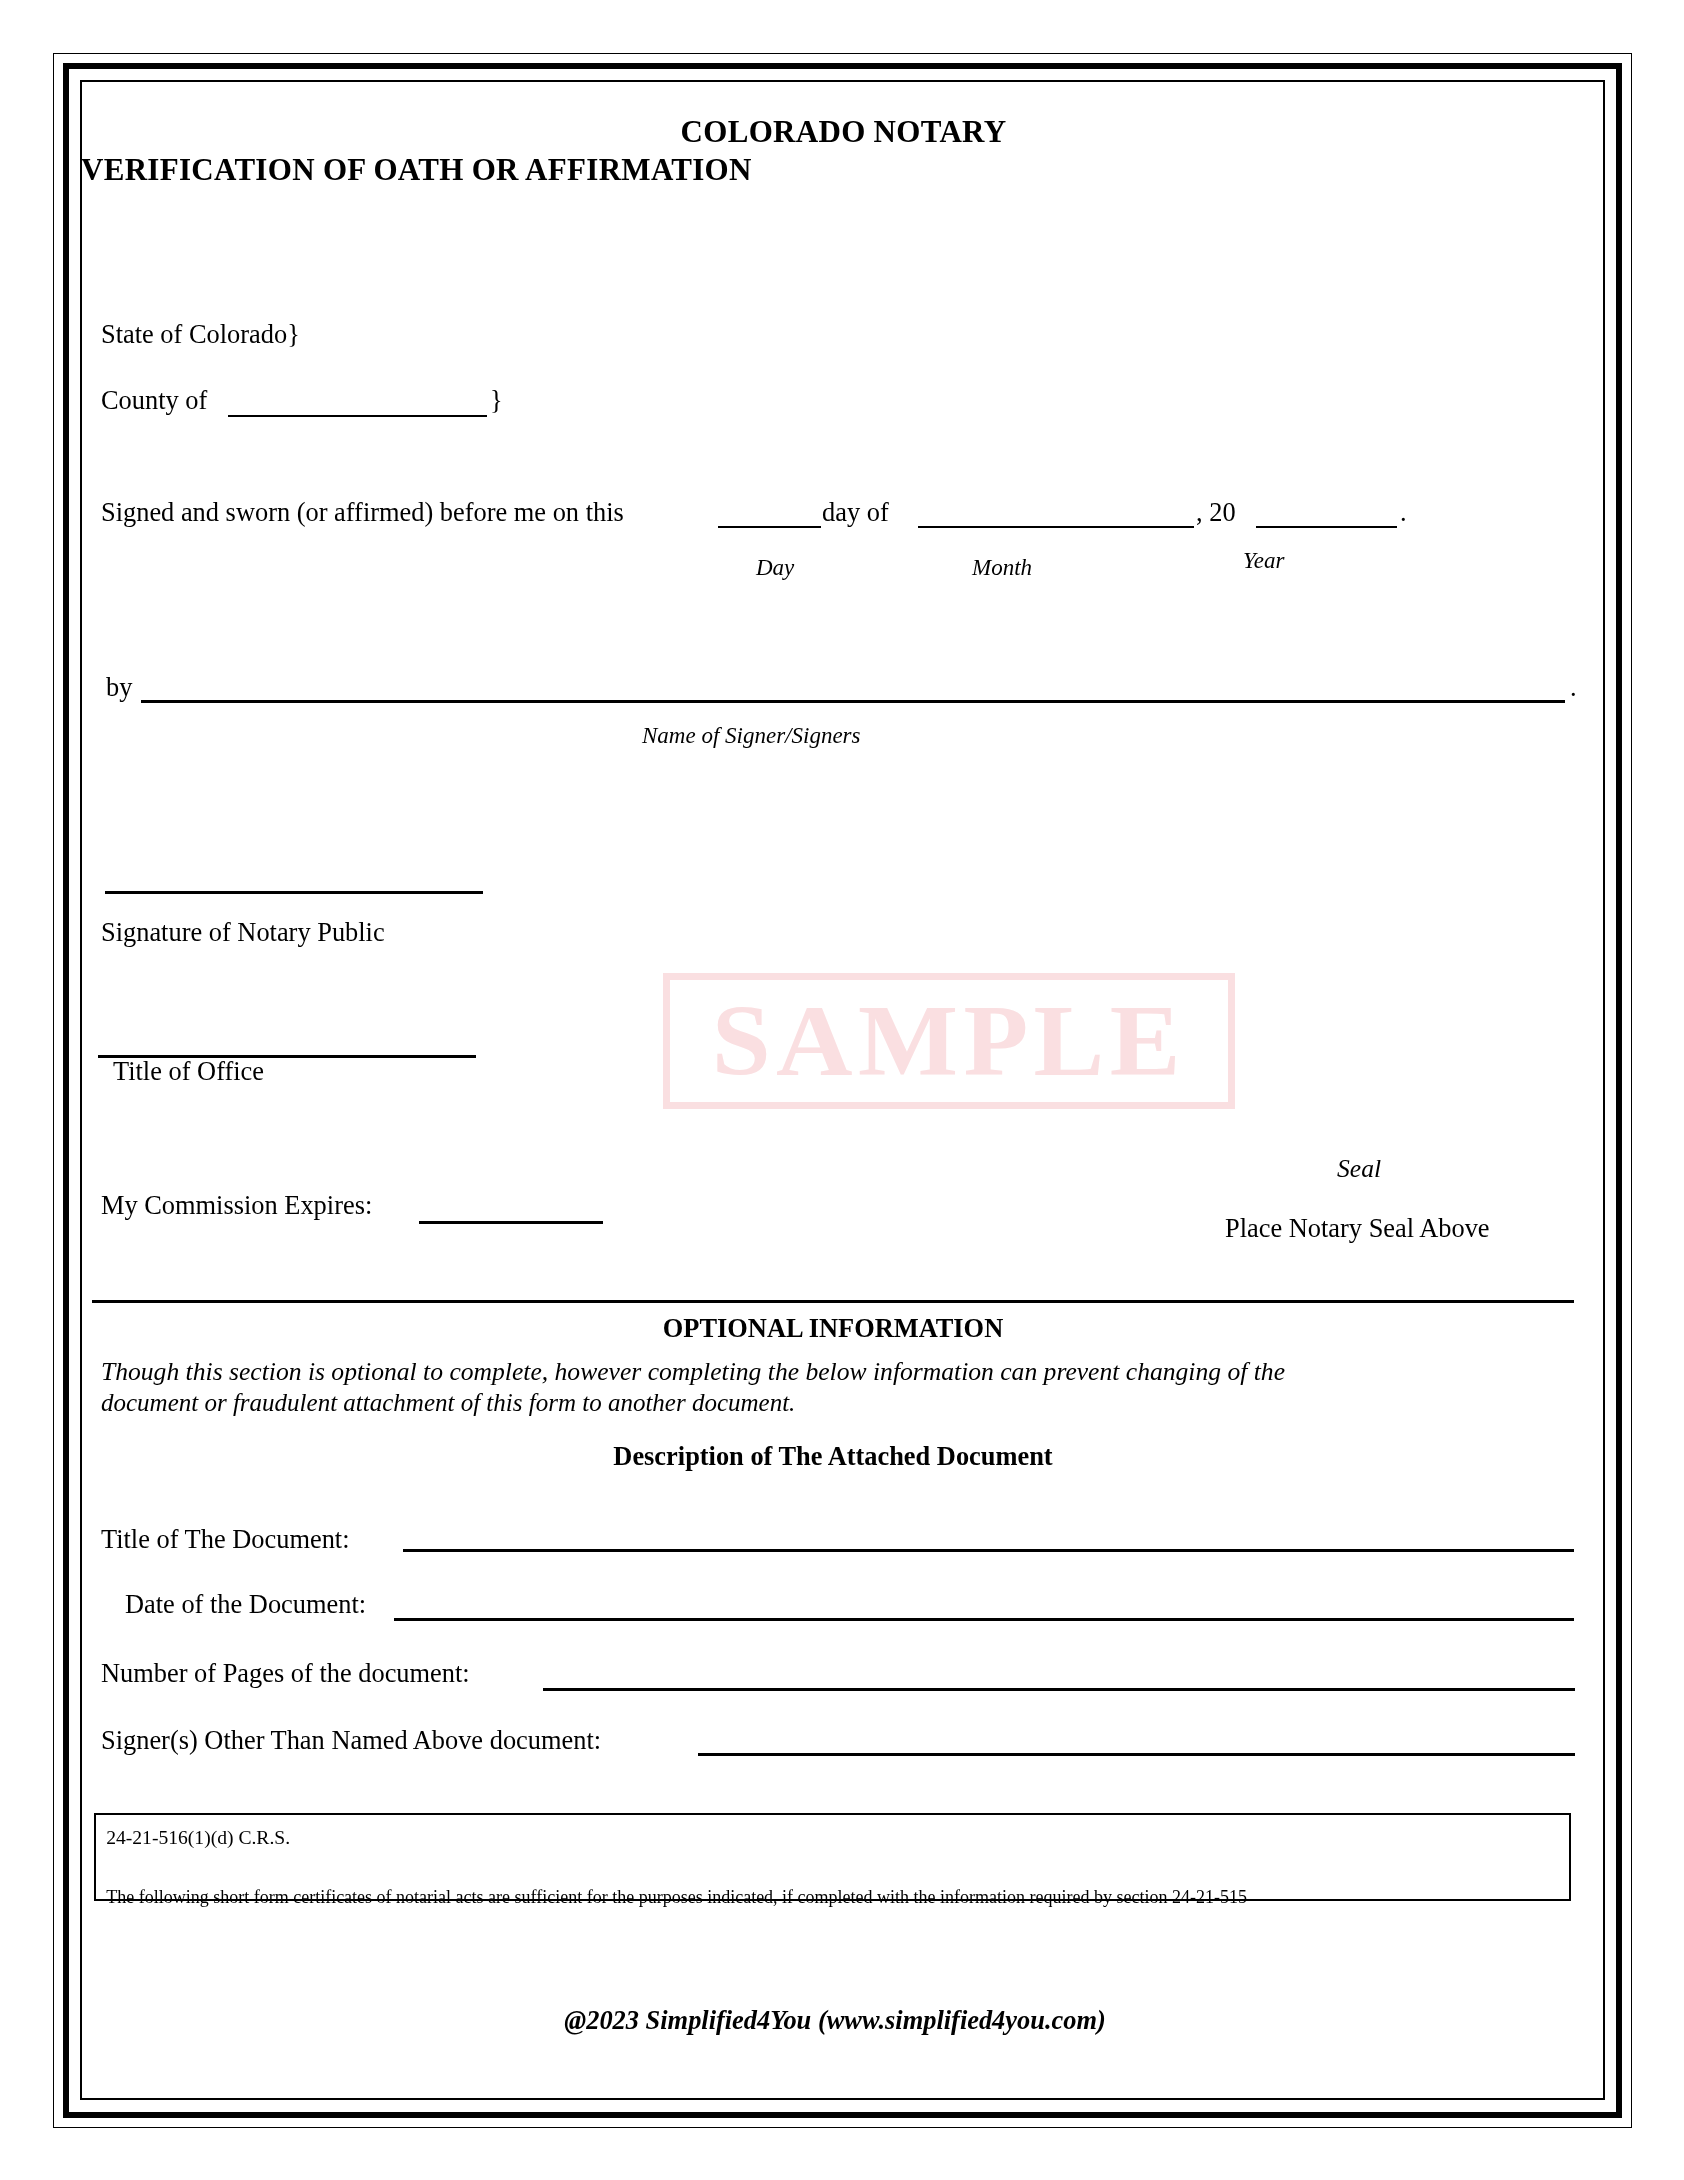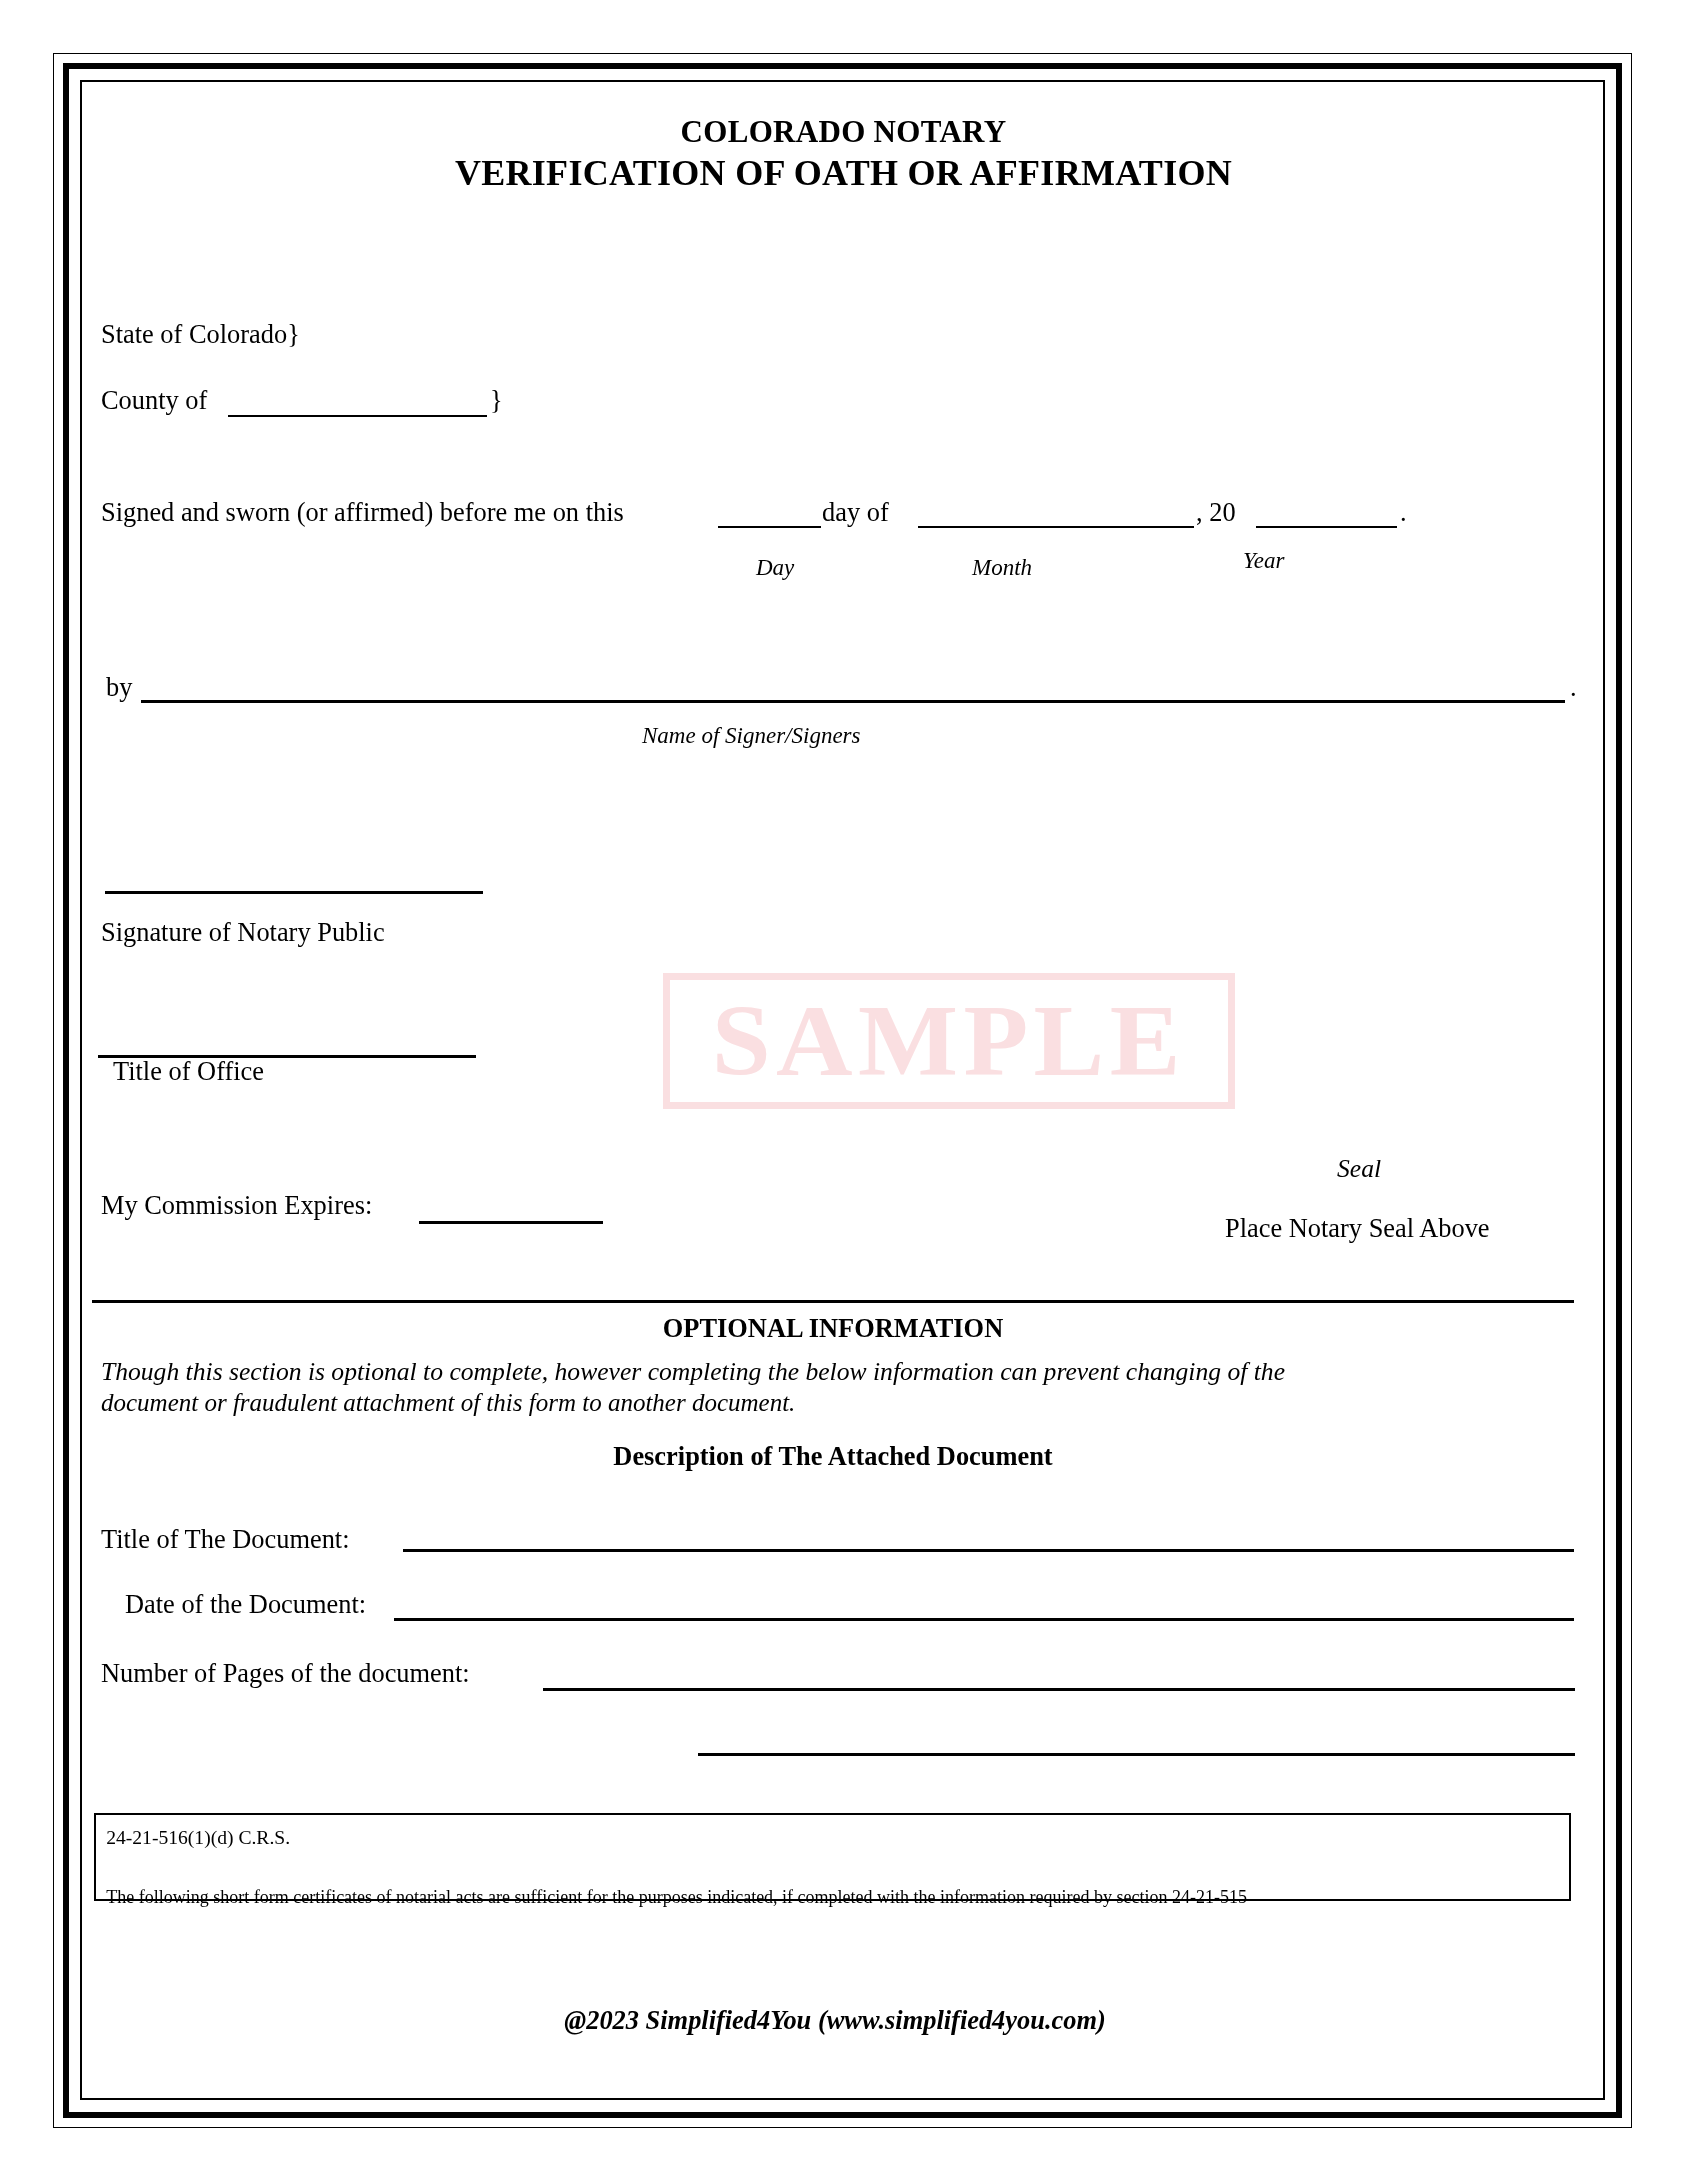--- a/index.html
+++ b/index.html
@@ -64,25 +64,25 @@
     top: 112px;
     width: 1499px;
     text-align: center;
     font-size: 31px;
     font-weight: bold;
     letter-spacing: 0.3px;
     line-height: 1.28;
   }
   .doc-subtitle {
     position: absolute;
-    left: 94px;
+    left: 81px;
     top: 150px;
     width: 1499px;
-    text-align: center;
-    font-size: 36px;
+    text-align: left;
+    font-size: 31px;
     font-weight: bold;
     letter-spacing: 0.3px;
     line-height: 1.28;
   }
 
   
   .body-text {
     font-size: 26.4px;
     line-height: 1.2;
     white-space: nowrap;
@@ -230,20 +230,21 @@
 
   <div class="abs body-text" style="left:101px; top:1524px;">Title of The Document:</div>
   <div class="rule rule-med" style="left:403px; top:1549px; width:1171px;"></div>
 
   <div class="abs body-text" style="left:101px; top:1589px;margin-left:24px;">Date of the Document:</div>
   <div class="rule rule-med" style="left:394px; top:1618px; width:1180px;"></div>
 
   <div class="abs body-text" style="left:101px; top:1658px;">Number of Pages of the document:</div>
   <div class="rule rule-med" style="left:543px; top:1688px; width:1032px;"></div>
 
+  <div class="abs body-text" style="left:101px; top:1725px;">Signer(s) Other Than Named Above document:</div>
   <div class="rule rule-med" style="left:698px; top:1753px; width:877px;"></div>
 
   <div class="statute-box">
     <div class="statute-line" style="left:10.2px; top:12px; font-size:19.6px;">24-21-516(1)(d) C.R.S.</div>
     <div class="statute-line" style="left:10.2px; top:72px; font-size:18px;">The following short form certificates of notarial acts are sufficient for the purposes indicated, if completed with the information required by section 24-21-515</div>
   </div>
 
   <div class="footer">@2023 Simplified4You (www.simplified4you.com)</div>
 
 </div>

